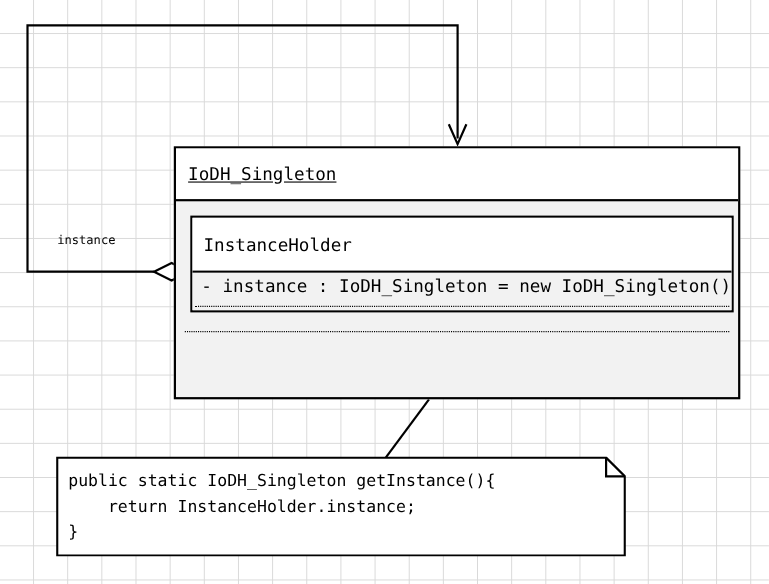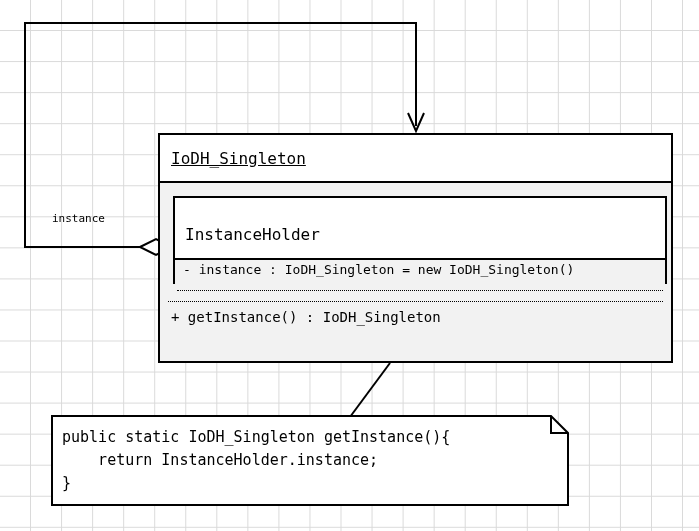--- a/index.html
+++ b/index.html
@@ -74,35 +74,34 @@
     background: #ffffff;
   }
   .inner-title {
     height: 50px;
     background: #ffffff;
     border-bottom: 2px solid #000000;
     box-sizing: border-box;
     display: flex;
     align-items: center;
     padding-left: 10px;
-    margin-top: 12px;
   }
   .inner-title span {
     font-size: 16px;
     color: #000000;
   }
   .inner-attrs {
     background: #f2f2f2;
     height: 34px;
     box-sizing: border-box;
     padding: 2px 0 0 8px;
     position: relative;
   }
   .inner-attrs .attr-line {
-    font-size: 13px;
+    font-size: 16px;
     color: #000000;
     white-space: pre;
   }
   .inner-attrs .dotted-rule {
     position: absolute;
     left: 2px;
     right: 2px;
     bottom: 3px;
     border-bottom: 1.5px dotted #000000;
   }
@@ -190,21 +189,20 @@
           <span>InstanceHolder</span>
         </div>
         <div class="inner-attrs">
           <div class="attr-line">- instance : IoDH_Singleton = new IoDH_Singleton()</div>
           <div class="dotted-rule"></div>
         </div>
       </div>
 
       <div class="outer-methods">
         <div class="dotted-rule"></div>
-        <div class="m-line">+ getInstance() : IoDH_Singleton</div>
       </div>
 
     </div>
   </div>
 
   <div class="note">
     <svg class="note-shape" viewBox="0 0 518 91" xmlns="http://www.w3.org/2000/svg">
       <path d="M1,1 L500,1 L517,18 L517,90 L1,90 Z" fill="#ffffff" stroke="#000000" stroke-width="2"></path>
       <path d="M500,1 L500,18 L517,18" fill="none" stroke="#000000" stroke-width="2"></path>
     </svg>

